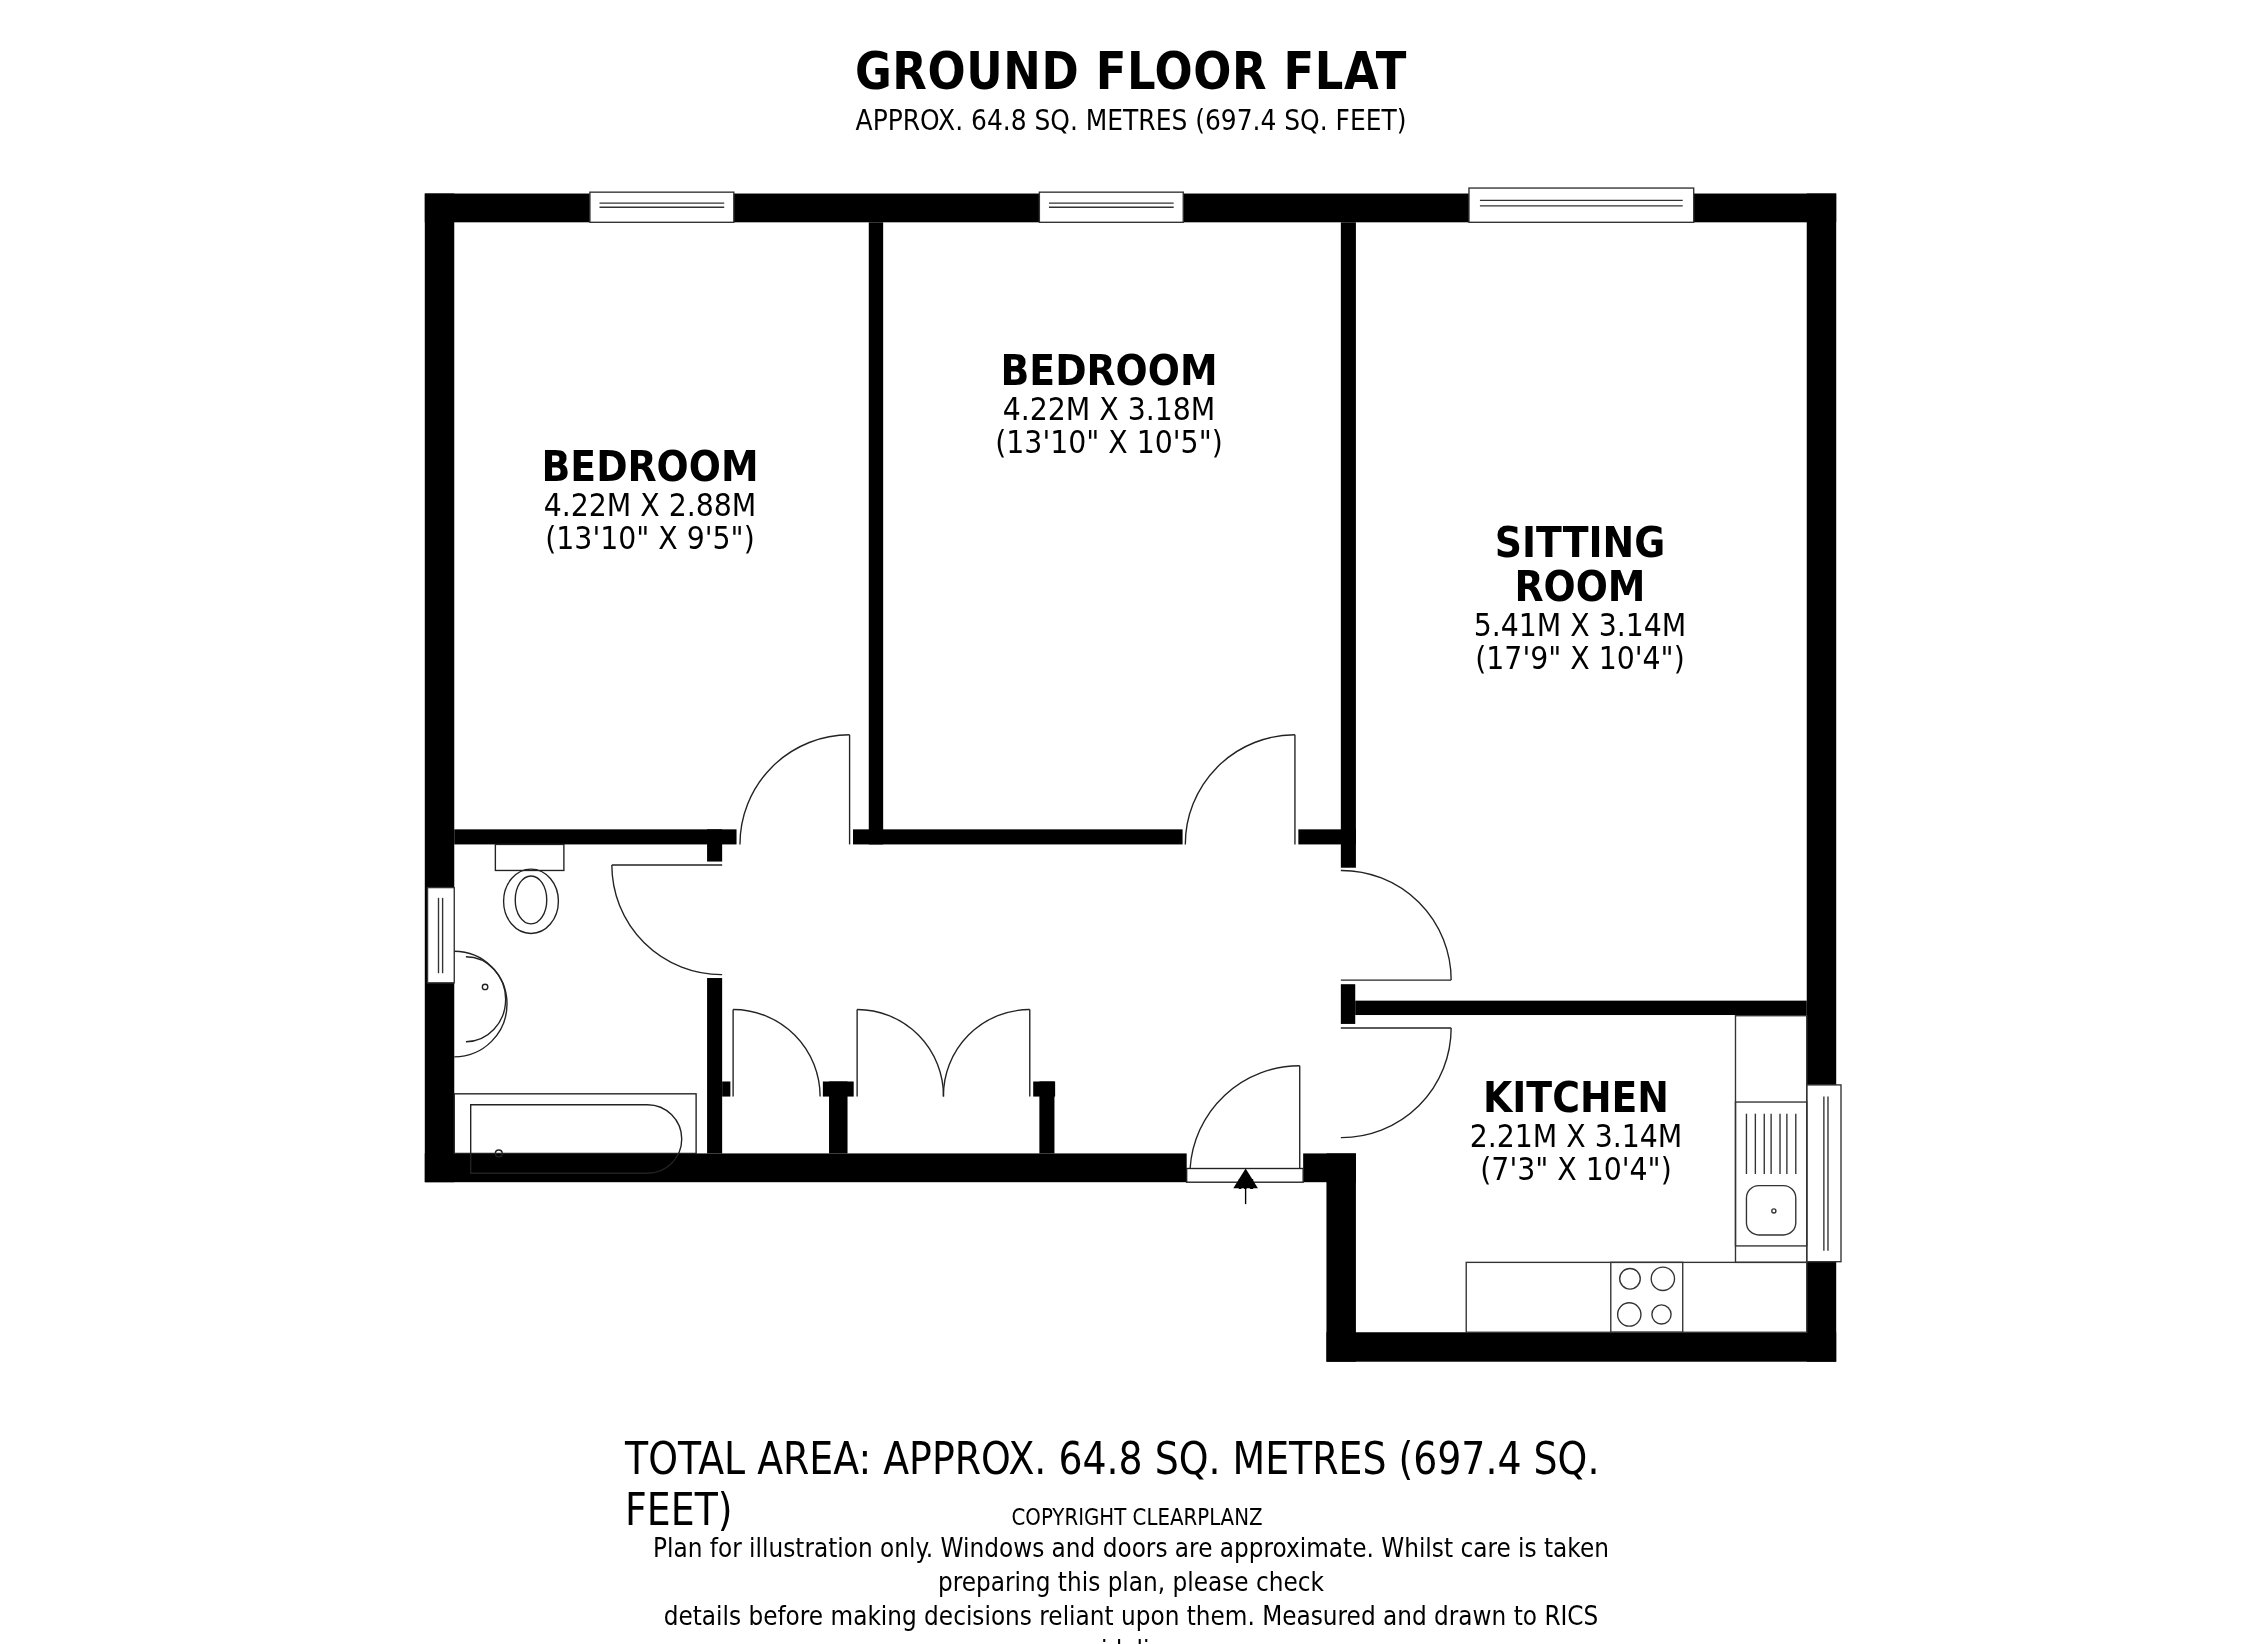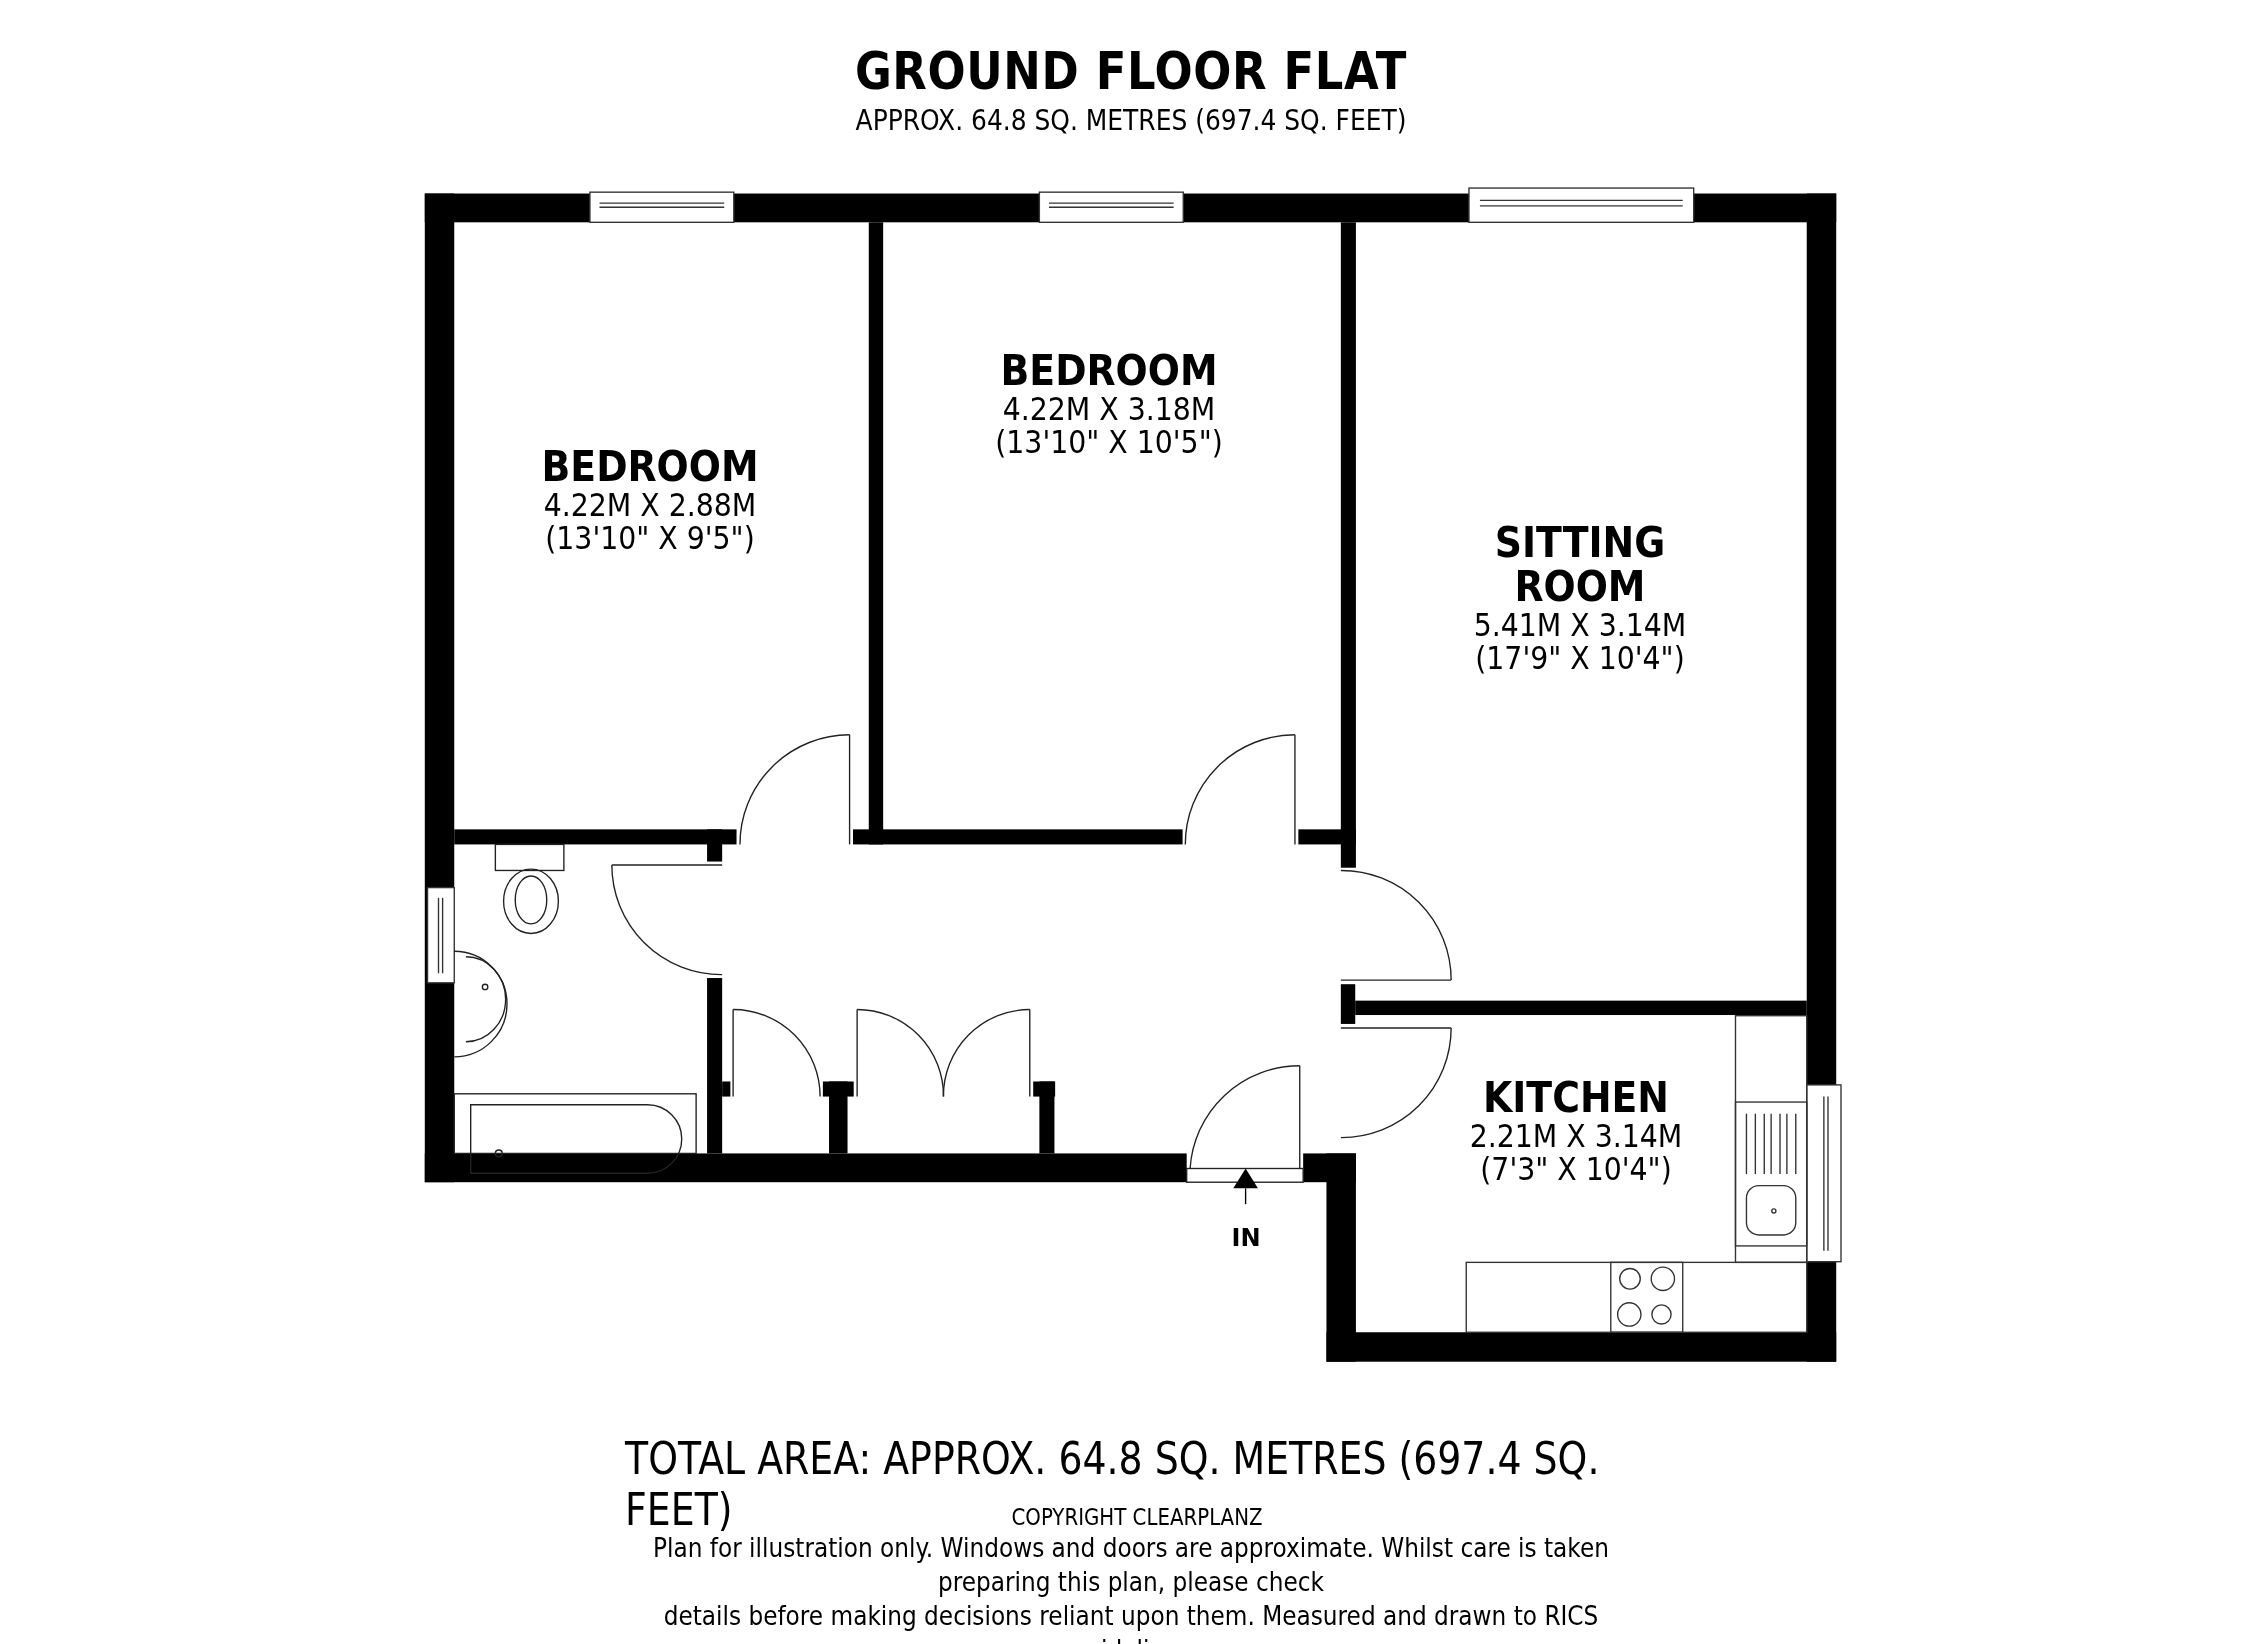--- a/index.html
+++ b/index.html
@@ -5,21 +5,21 @@
   html, body { margin: 0; padding: 0; background: #ffffff; }
   body { width: 2261px; height: 1645px; position: relative; overflow: hidden;
          font-family: "DejaVu Sans", sans-serif; color: #000; }
   .abs { position: absolute; }
   #title { left: 1131px; top: 42px; font-size: 51px; font-weight: bold; letter-spacing: 0.7px; transform: translateX(-50%) scaleX(0.88); transform-origin: center; }
   #subtitle { left: 1131px; top: 103px; font-size: 29px; transform: translateX(-50%) scaleX(0.86); }
   #plan { left: 0; top: 0; width: 2261px; height: 1645px; }
   .room-label { position: absolute; text-align: center; white-space: nowrap; transform: translateX(-50%) scaleX(0.9); line-height: 1.05; }
   .room-name { font-size: 42px; font-weight: bold; display: block; }
   .room-dim { font-size: 31.5px; display: block; }
-  #in-label { left: 1246px; top: 1224px; font-size: 24px; font-weight: bold; transform: translateX(-50%); }
+  #in-label { left: 1246px; top: 1176px; font-size: 14px; font-weight: bold; transform: translateX(-50%); }
   #total-area { left: 1117px; top: 1433px; font-size: 44px; transform: translateX(-50%) scaleX(0.86); }
   #copyright { left: 1137px; top: 1504px; font-size: 23px; transform: translateX(-50%) scaleX(0.86); }
   #disclaimer { left: 1131px; top: 1531px; font-size: 27px; line-height: 34px; transform: translateX(-50%) scaleX(0.86); }
   #disclaimer span { display: block; text-align: center; }
 </style>
 </head>
 <body>
 
 <div id="title" class="abs">GROUND FLOOR FLAT</div>
 <div id="subtitle" class="abs">APPROX. 64.8 SQ. METRES (697.4 SQ. FEET)</div>

